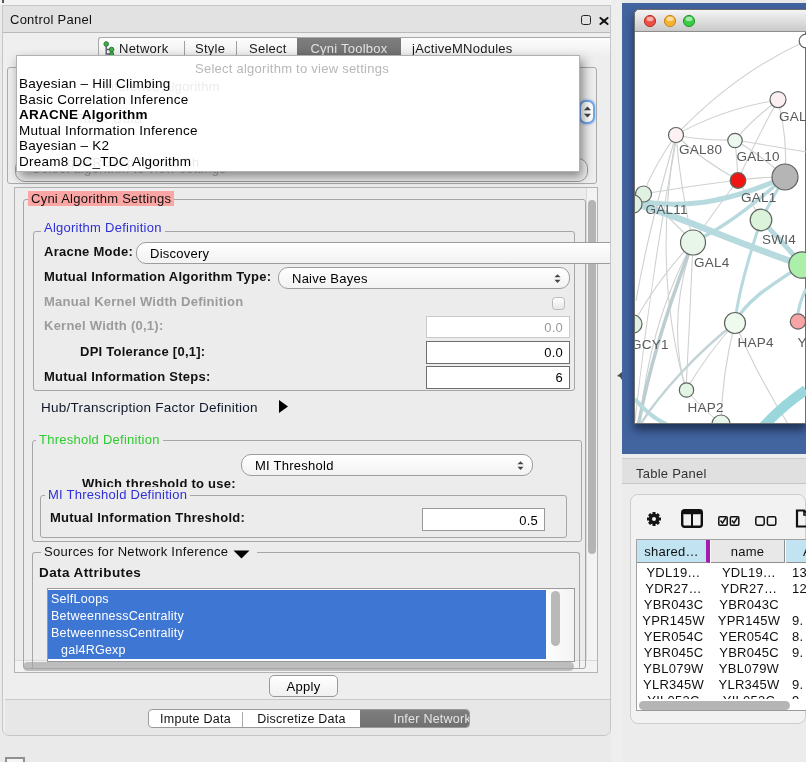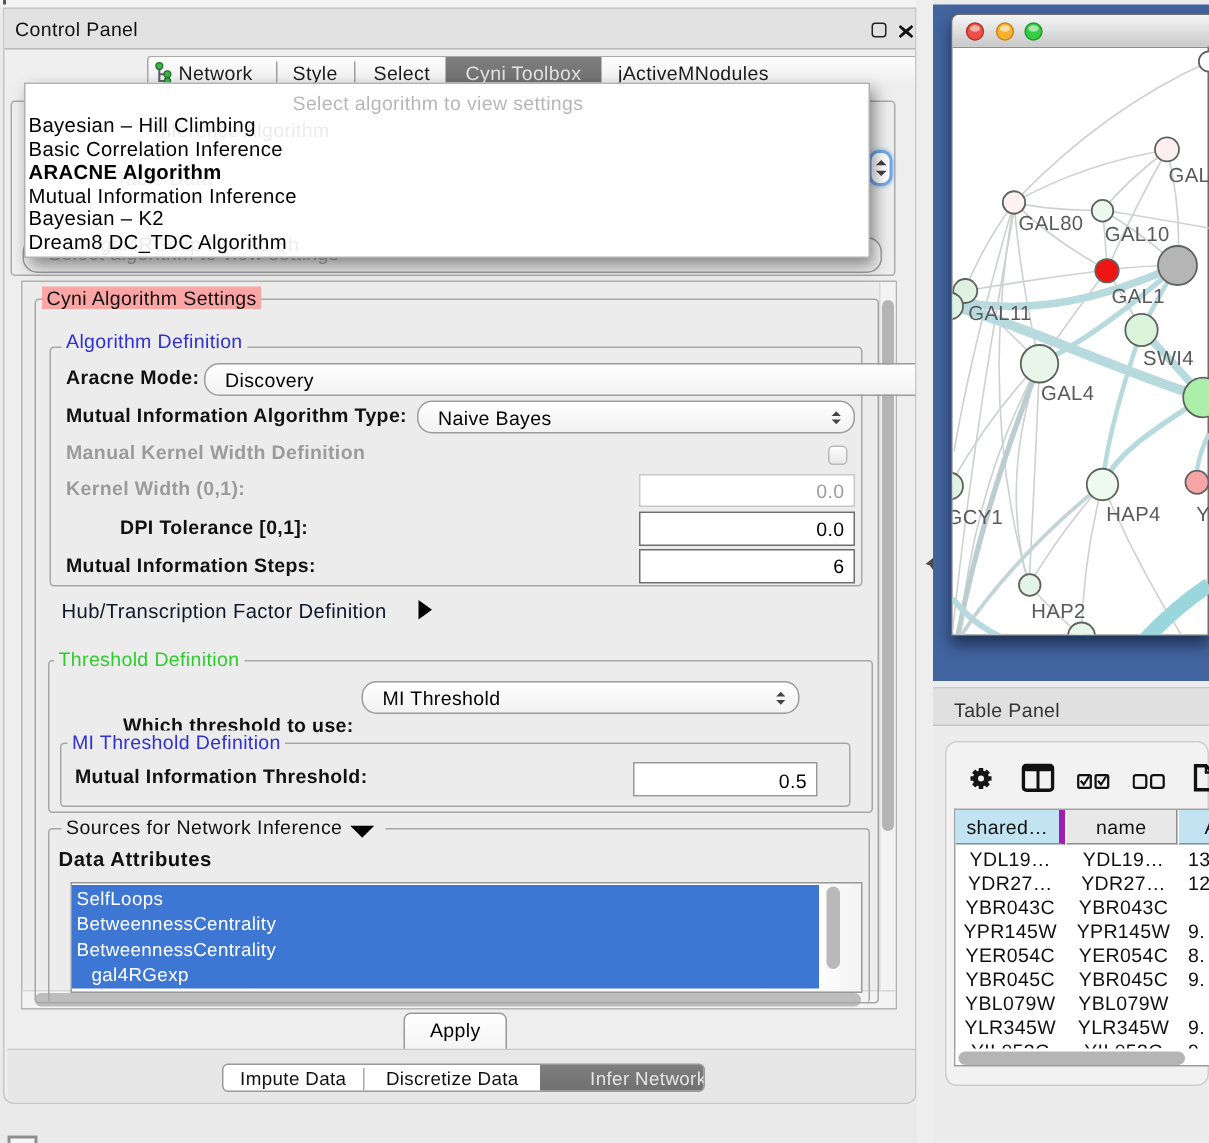--- a/index.html
+++ b/index.html
@@ -141,21 +141,21 @@
       <div class="abs" style="left:32px;top:400px;width:528px;height:74px;background:linear-gradient(90deg,#ffffff 94%,#f3f3f3);border:1px solid #999;overflow:hidden;text-align:center;">
         <div class="abs" style="left:0;top:1px;width:498px;height:69px;background:#3d76d3;"></div>
         <div class="abs" style="left:3px;top:3px;font-size:12.5px;color:#fff;">SelfLoops</div>
         <div class="abs" style="left:3px;top:20px;font-size:12.5px;color:#fff;">BetweennessCentrality</div>
         <div class="abs" style="left:3px;top:37px;font-size:12.5px;color:#fff;">BetweennessCentrality</div>
         <div class="abs" style="left:3px;top:54px;font-size:12.5px;color:#fff;margin-left:10px;">gal4RGexp</div>
         <div class="abs" style="left:503px;top:2px;width:9px;height:55px;background:#b9b9b9;border-radius:4.5px;"></div>
       </div>
     </div>
 
-    <div class="abs" style="left:264px;top:617px;width:69px;height:34px;background:linear-gradient(#ffffff,#f0f0f0);border:1px solid #999;border-radius:5px;text-align:center;font-size:13px;line-height:21px;color:#000;">Apply</div>
+    <div class="abs" style="left:264px;top:617px;width:69px;height:22px;background:linear-gradient(#ffffff,#f0f0f0);border:1px solid #999;border-radius:5px;text-align:center;font-size:13px;line-height:21px;color:#000;">Apply</div>
     <div class="abs" style="left:0;top:642px;width:605px;height:1px;background:#cfcfcf;"></div>
   </div>
 
   <div class="abs" style="left:2px;top:693px;width:605px;height:41px;background:#e7e7e7;border-top:1px solid #c9c9c9;border-radius:0 0 6px 6px;">
     <div class="abs" style="left:143px;top:9px;width:322px;height:19px;background:#fff;border:1px solid #9a9a9a;border-radius:4px;overflow:hidden;">
       <div class="abs" style="left:0;top:0;width:93px;height:19px;font-size:12.5px;text-align:center;line-height:19px;color:#111;">Impute Data</div>
       <div class="abs" style="left:93px;top:2px;width:1px;height:15px;background:#aaa;"></div>
       <div class="abs" style="left:94px;top:0;width:117px;height:19px;font-size:12.5px;text-align:center;line-height:19px;color:#111;">Discretize Data</div>
       <div class="abs" style="left:211px;top:0;width:111px;height:19px;background:linear-gradient(#7e7e7e,#6f6f6f);font-size:12.5px;text-align:right;line-height:19px;color:#e5e5e5;">Infer Network</div>
     </div>

